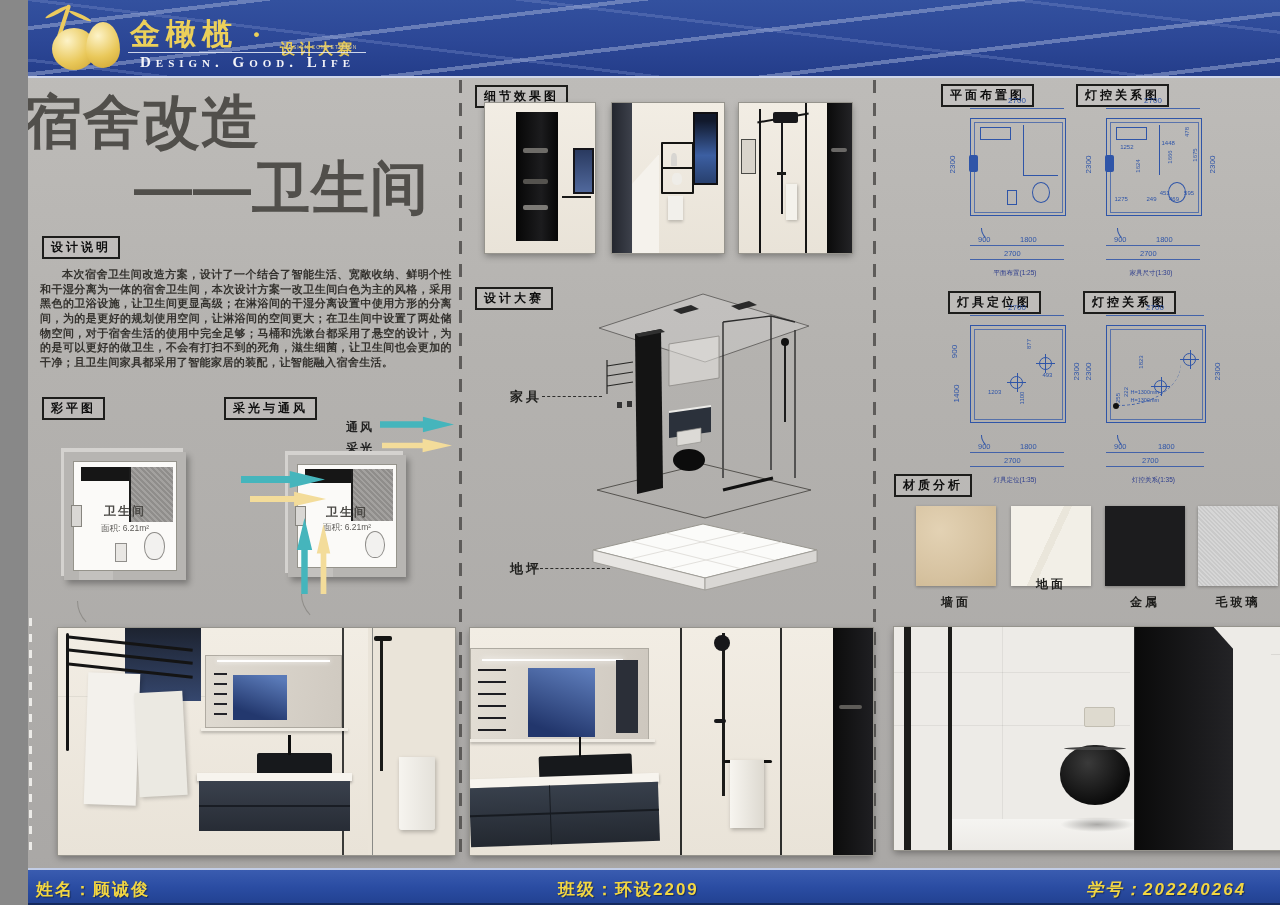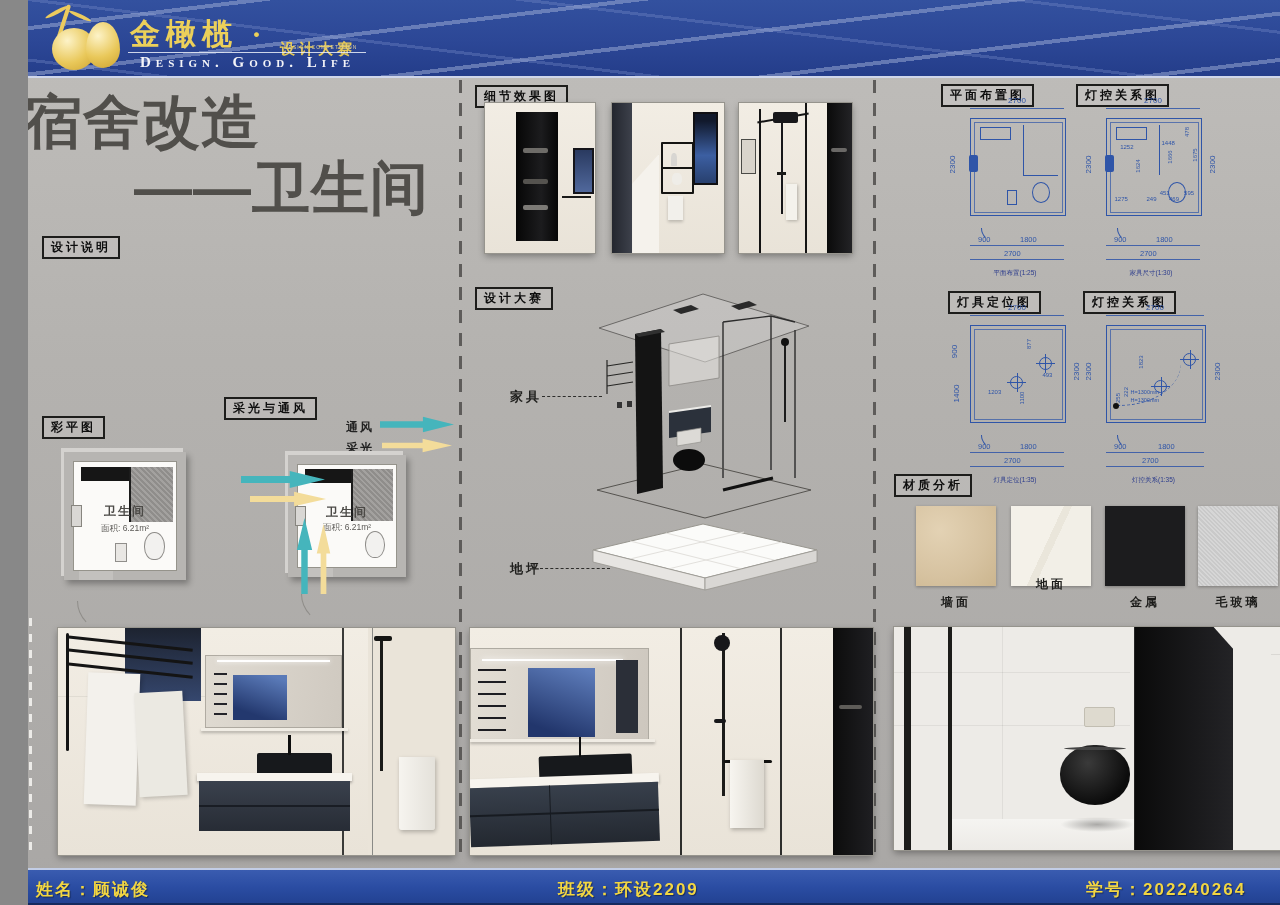--- a/index.html
+++ b/index.html
@@ -107,22 +107,23 @@
 
   <div class="vdash" style="left:431px;"></div>
   <div class="vdash" style="left:845px;"></div>
   <div class="vdash" style="left:1274px;background:repeating-linear-gradient(180deg,#6a686b 0 13px,rgba(0,0,0,0) 13px 23px);"></div>
   <div class="ldash"></div>
 
   <div class="big-title" style="left:-4px;top:84px;">宿舍改造</div>
   <div class="big-title" style="left:106px;top:150px;">——卫生间</div>
 
   <div class="slabel" style="left:14px;top:236px;">设计说明</div>
-
-  <div class="slabel" style="left:14px;top:416px;font-family:Liberation Serif, serif;">彩平图</div>
+  <div class="notes">本次宿舍卫生间改造方案，设计了一个结合了智能生活、宽敞收纳、鲜明个性和干湿分离为一体的宿舍卫生间，本次设计方案一改卫生间白色为主的风格，采用黑色的卫浴设施，让卫生间更显高级；在淋浴间的干湿分离设置中使用方形的分离间，为的是更好的规划使用空间，让淋浴间的空间更大；在卫生间中设置了两处储物空间，对于宿舍生活的使用中完全足够；马桶和洗漱台都采用了悬空的设计，为的是可以更好的做卫生，不会有打扫不到的死角，滋生细菌，让卫生间也会更加的干净；且卫生间家具都采用了智能家居的装配，让智能融入宿舍生活。</div>
+
+  <div class="slabel" style="left:14px;top:397px;font-family:Liberation Serif, serif;">彩平图</div>
   <div class="slabel" style="left:196px;top:397px;">采光与通风</div>
 
   <span class="leg-t" style="left:318px;top:419px;">通风</span>
   <div class="arrow-r teal" style="left:352px;top:416px;width:74px;height:17px;"></div>
   <span class="leg-t" style="left:318px;top:440px;">采光</span>
   <div class="arrow-r yellow" style="left:354px;top:438px;width:70px;height:15px;"></div>
 
   <div class="fplan" style="left:36px;top:452px;width:104px;height:110px;">
     <div class="u" style="left:8%;top:5%;width:46%;height:13%;background:#161616;"></div>
     <div class="u" style="right:4%;top:5%;width:40%;height:50%;border-left:2.5px solid #1c1c1c;background:repeating-linear-gradient(45deg,#8f8d8b 0 2px,#a3a19f 2px 4px);"></div>
@@ -405,16 +406,16 @@
     <div class="u" style="left:41%;top:54%;width:15%;height:3px;background:#454545;border-radius:50%;"></div>
     <div class="u" style="left:14%;top:86%;width:44%;height:14%;background:linear-gradient(180deg,#f5f4f1,#eceae6);"></div>
     <div class="u" style="left:40%;top:85%;width:18%;height:7%;background:radial-gradient(ellipse,rgba(0,0,0,.3),rgba(0,0,0,0) 70%);"></div>
     <div class="u" style="left:58%;top:0;width:24%;height:100%;background:linear-gradient(90deg,#0a0a0a,#232326);clip-path:polygon(0 0,80% 0,100% 10%,100% 100%,0 100%);"></div>
     <div class="u" style="left:91%;top:12%;width:9%;height:1px;background:rgba(0,0,0,.08);"></div>
   </div>
 
   <div class="footer">
     <span style="left:8px;">姓名：顾诚俊</span>
     <span style="left:530px;">班级：环设2209</span>
-    <span style="left:1058px;">学号：202240264</span>
+    <span style="left:1058px;font-style:italic;">学号：202240264</span>
   </div>
 
 </div>
 
 </body></html>

